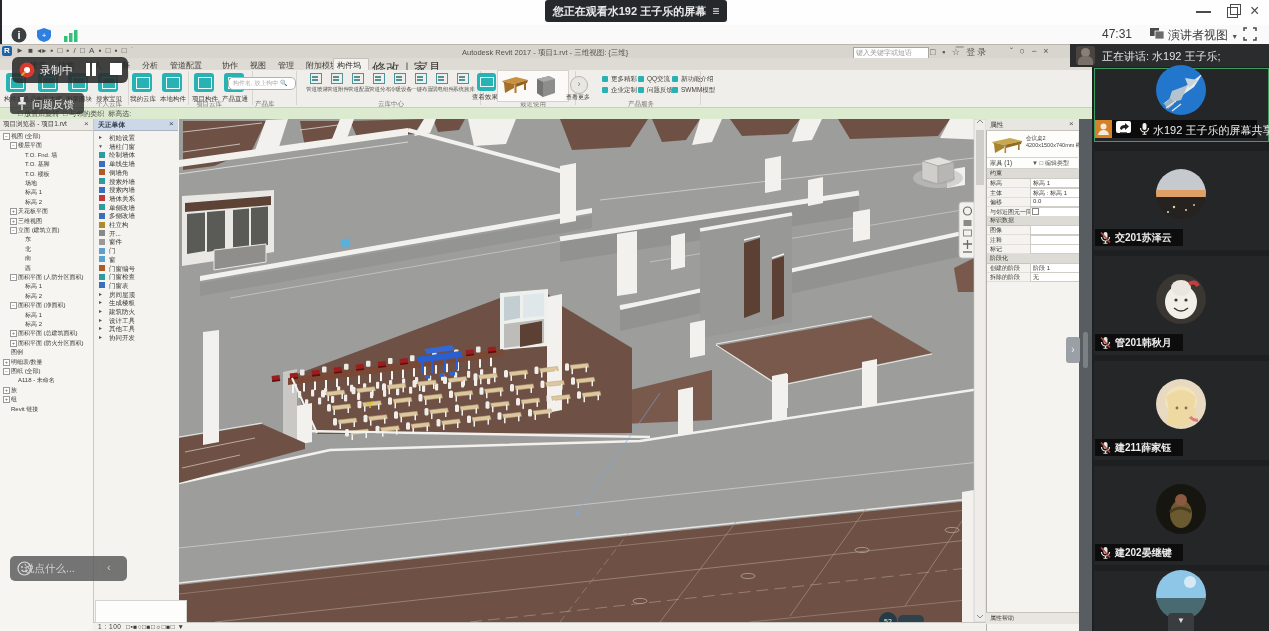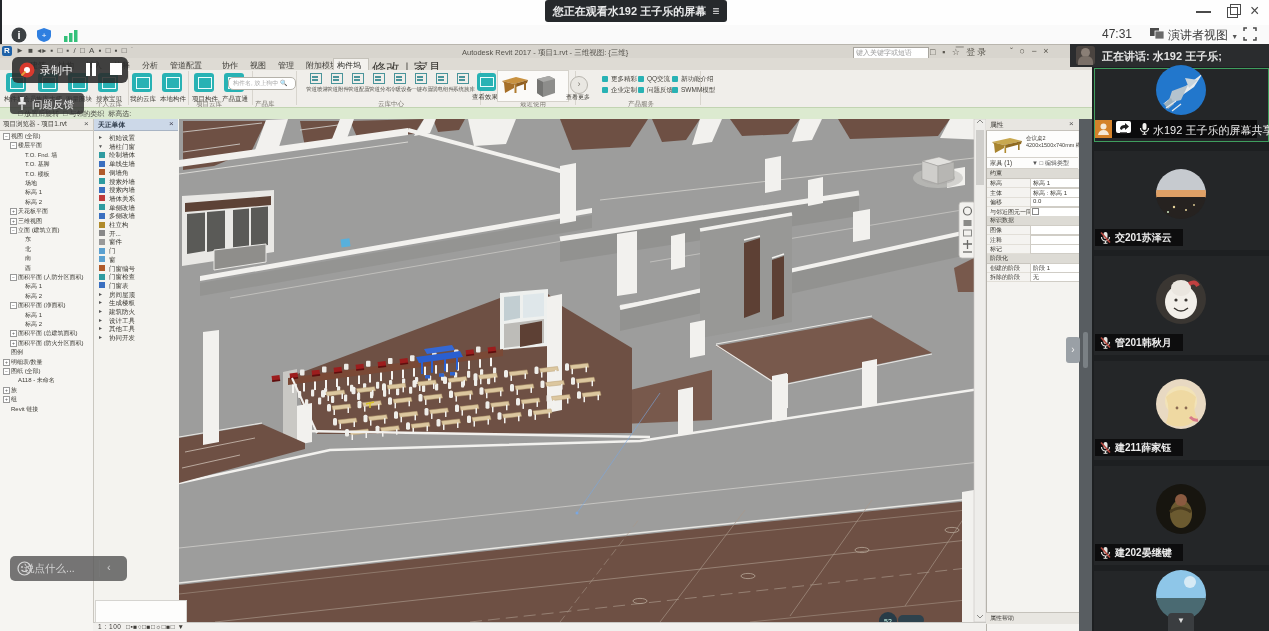--- a/index.html
+++ b/index.html
@@ -674,21 +674,21 @@
 <div class="abs" style="left:1030px;top:272.40000000000003px;width:47px;height:8px;background:#fff;border:0.5px solid #d0cdc6;font-size:6px;color:#3a3832;padding-left:2px;white-space:nowrap">无</div>
 <div class="abs" style="left:986px;top:612px;width:93px;height:10px;background:#e8e6e1;border-top:1px solid #c5c2bb;font-size:6px;color:#4a4844;padding:1px 0 0 4px">属性帮助</div>
 <div class="abs" style="left:1079px;top:119px;width:13px;height:512px;background:#585d61"></div>
 <div class="abs" style="left:1066px;top:337px;width:14px;height:26px;background:#9aa0a6;border-radius:3px;color:#f0f0f0;font-size:10px;line-height:26px;text-align:center">›</div>
 <div class="abs" style="left:1083px;top:332px;width:5px;height:36px;background:#7a8084;border-radius:2px"></div>
 <div class="abs" style="left:1092px;top:44px;width:177px;height:587px;background:#1d1f21"></div>
 <div class="abs" style="left:1070px;top:44px;width:199px;height:23px;background:#2a2c2e"></div>
 <div class="abs" style="left:1076px;top:46px;width:19px;height:19px;border-radius:3px;background:#4a4440;overflow:hidden"></div>
 <div class="abs" style="left:1081px;top:48px;width:9px;height:9px;border-radius:50%;background:#8a7f76"></div>
 <div class="abs" style="left:1078px;top:56px;width:15px;height:9px;border-radius:6px 6px 0 0;background:#7a7068"></div>
-<div class="abs tx" style="left:1102px;top:49px;font-size:11px;font-weight:bold;color:#e4e4e4">正在讲话: 水192 王子乐;</div>
+<div class="abs tx" style="left:1102px;top:49px;font-size:11px;font-weight:normal;color:#e4e4e4">正在讲话: 水192 王子乐;</div>
 <div class="abs" style="left:1094px;top:68px;width:175px;height:74px;background:#242628;border:1.5px solid #3f9e5e;box-sizing:border-box;"></div>
 <svg class="abs" style="left:1156px;top:65px" width="50" height="50" viewBox="0 0 50 50">
     <defs>
       <clipPath id="cpplane">
         <circle cx="25" cy="25" r="25"></circle>
       </clipPath>
     </defs>
     <g clip-path="url(#cpplane)">
       <rect width="50" height="50" fill="#2277cc"></rect>
       <polygon points="7,39 22,27 42,12 47,8 38,22 18,36" fill="#e8ecef"></polygon>

